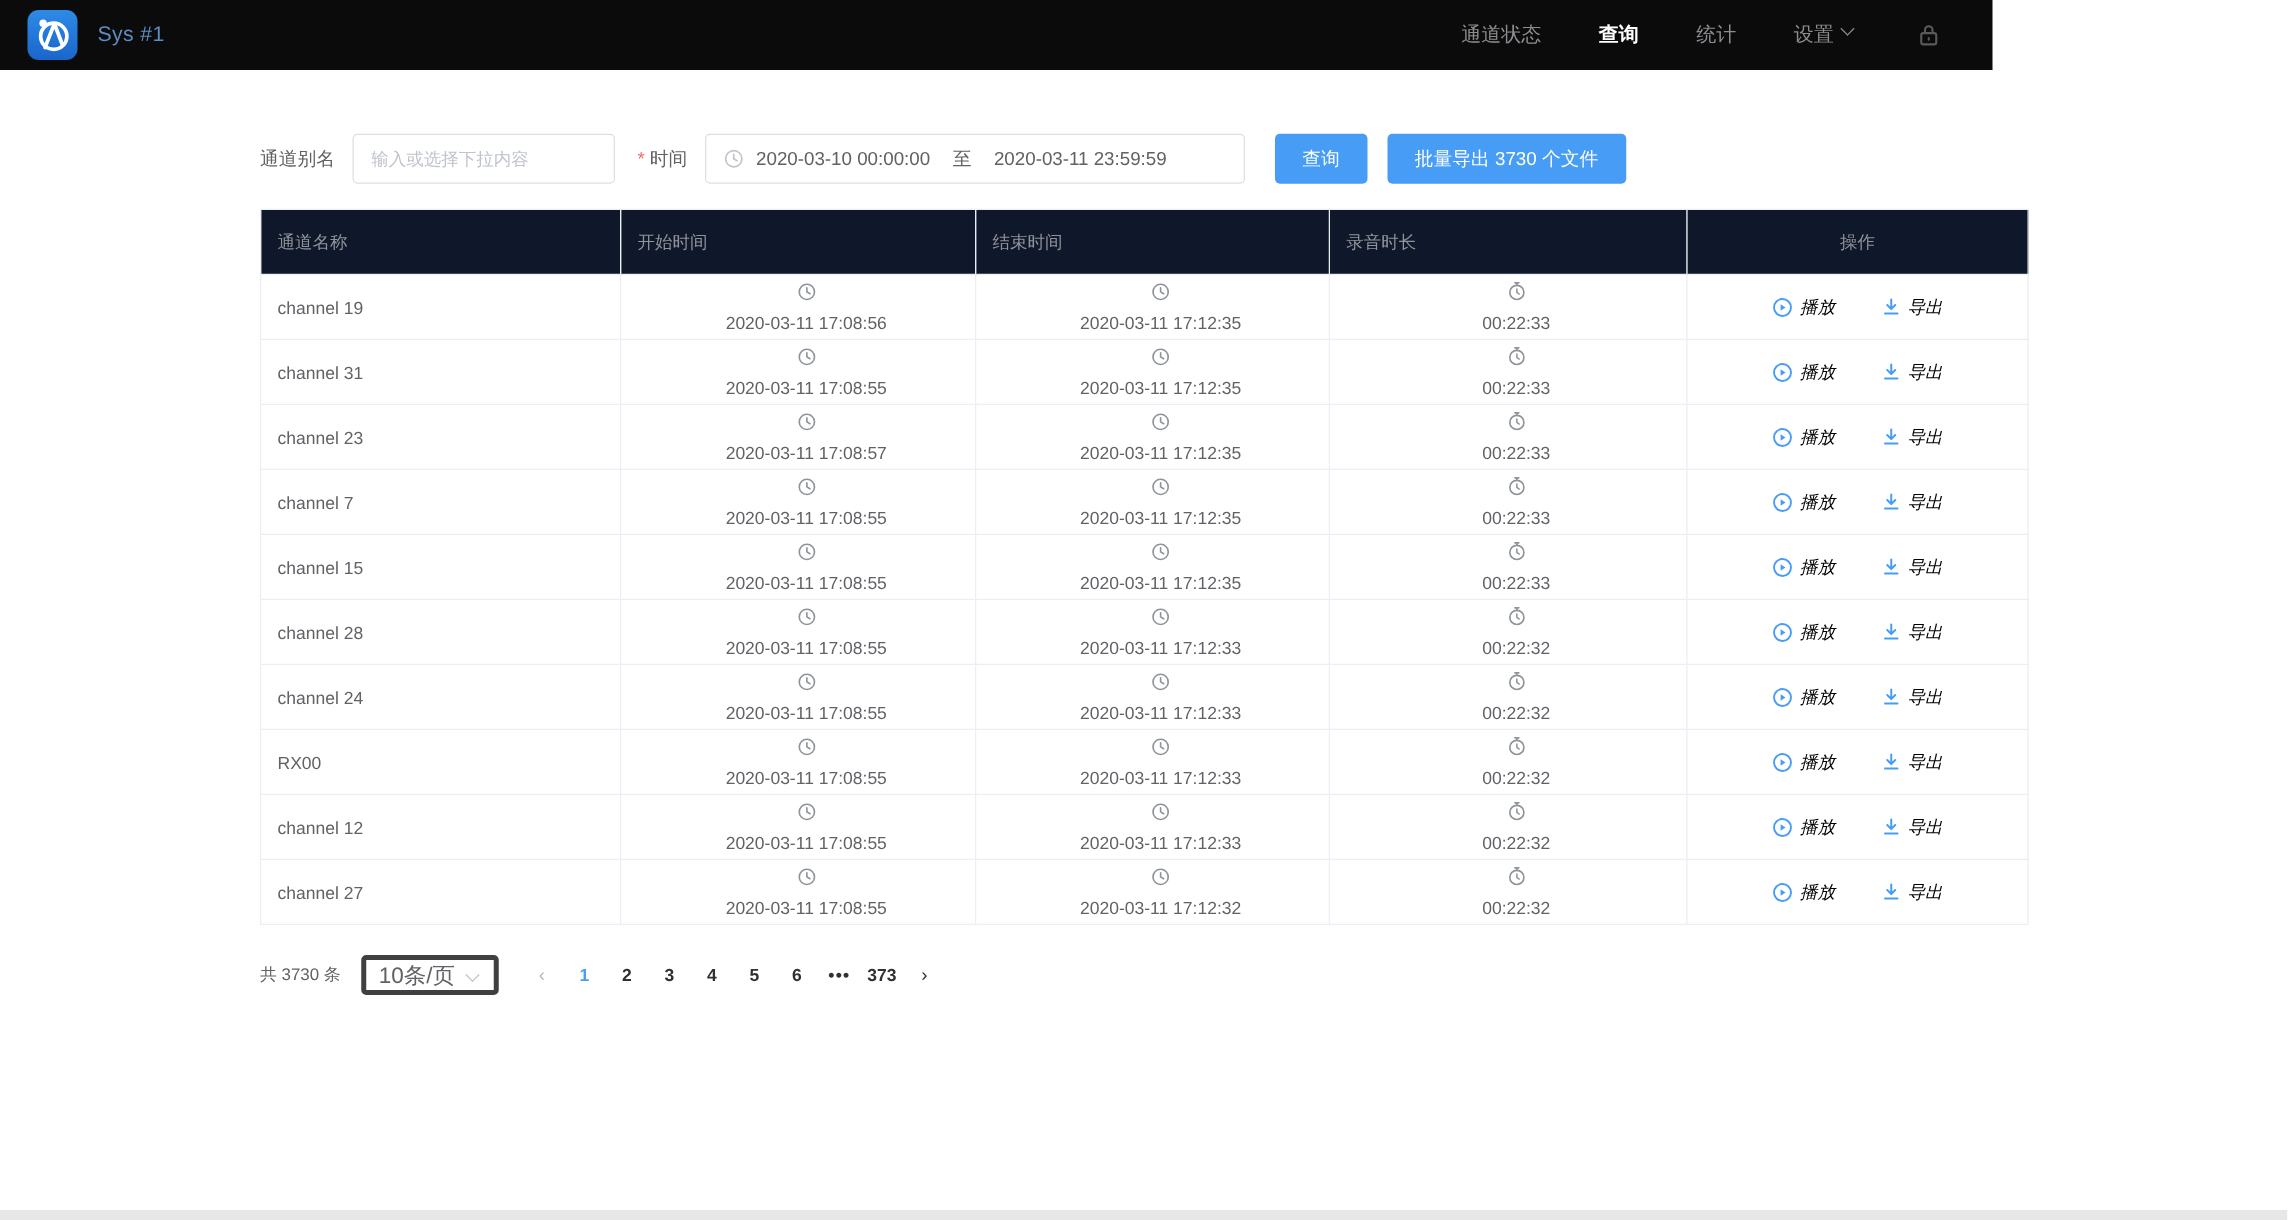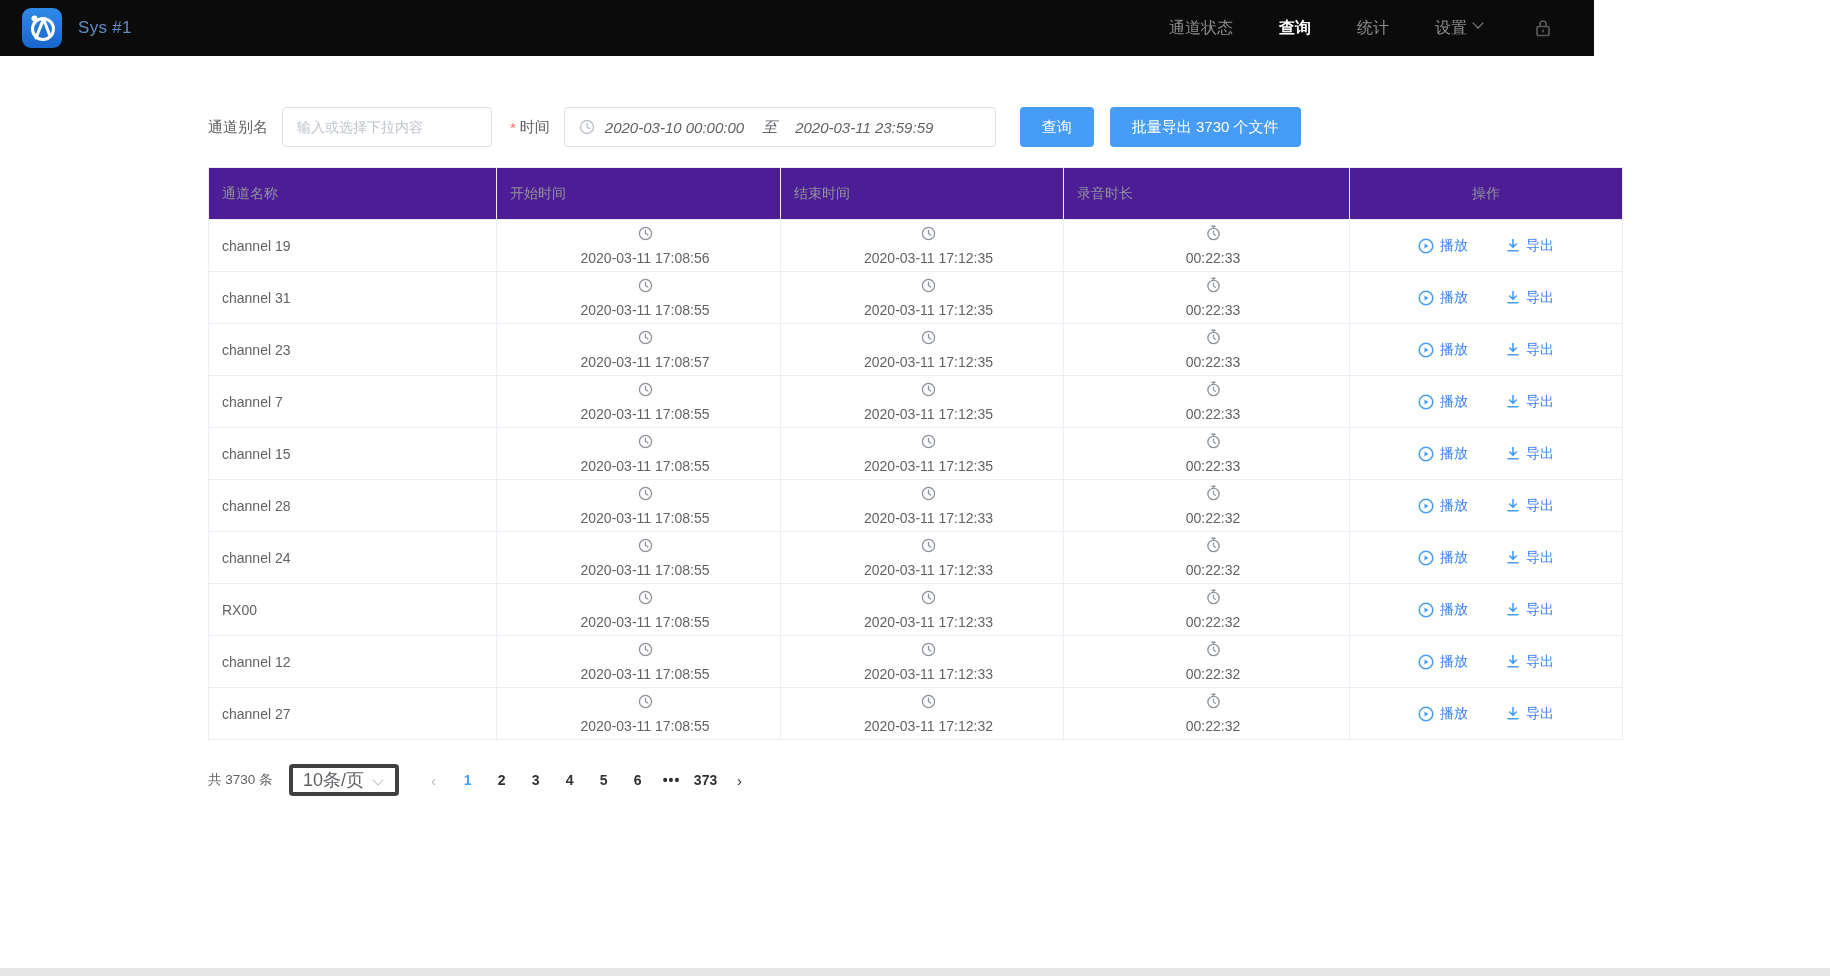--- a/index.html
+++ b/index.html
@@ -22,37 +22,37 @@
   .lock { margin-left:4px; }
 
   
   .filters { position:absolute; top:99px; left:208px; display:flex; align-items:center; height:56px; }
   .f-label { font-size:15px; color:#606266; }
   .alias-input { margin-left:14px; width:210px; height:40px; border:1px solid #dcdfe6; border-radius:4px;
     padding:0 14px; font-size:14px; color:#606266; font-family:inherit; }
   .alias-input::placeholder { color:#bfc4cc; }
   .req { color:#f56c6c; font-size:15px; margin:0 4px 0 18px; }
   .date-range { margin-left:14px; width:432px; height:40px; border:1px solid #dcdfe6; border-radius:4px;
-    display:flex; align-items:center; padding:0 14px; gap:10px; cursor:pointer; background:#fff;font-style:italic; }
+    display:flex; align-items:center; padding:0 14px; gap:10px; cursor:pointer; background:#fff; }
   .date-range .dval { font-size:15px; color:#606266; white-space:nowrap; }
   .date-range .sep { font-size:15px; color:#606266; margin:0 8px; }
   .btn { height:40px; border:none; border-radius:4px; background:#479df5; color:#fff; font-size:15px;
     cursor:pointer; font-family:inherit; }
   .btn.search { margin-left:24px; padding:0 22px; }
   .btn.export-all { margin-left:16px; padding:0 22px; }
 
   
   .tbl { position:absolute; top:167px; left:208px; width:1414px; border-collapse:collapse; table-layout:fixed; }
   .tbl th, .tbl td { border:1px solid #ebeef5; height:52px; font-size:14px; vertical-align:middle; }
-  .tbl th { color:#909399; font-weight:normal; text-align:left; padding-left:13px; background:#4c1d95; }
+  .tbl th { color:#909399; font-weight:normal; text-align:left; padding-left:13px; background:#0f172a; }
   .tbl th.center, .tbl td.center { text-align:center; padding-left:0; }
   .tbl td { color:#606266; padding-left:13px; }
   .cellflex { display:flex; align-items:center; gap:9px;flex-direction:column; }
   .ops { display:flex; align-items:center; justify-content:center; gap:38px; }
-  .oplink { display:flex; align-items:center; gap:6px; color:#3b82f6; font-size:14px; cursor:pointer; text-decoration:none; }
+  .oplink { display:flex; align-items:center; gap:6px; color:#000000; font-size:14px; cursor:pointer; text-decoration:none;font-style:italic; }
 
   
   .pager { position:absolute; top:764px; left:208px; display:flex; align-items:center; }
   .total { font-size:13.5px; color:#606266; }
   .size-select { margin-left:16px; width:110px; height:32px; border:4px solid #404040; border-radius:4px;
     display:flex; align-items:center; justify-content:center; gap:10px; font-size:18px; color:#606266;
     cursor:pointer; background:#fff; }
   .size-select .chev::before { border-color:#c0c4cc; }
   .page-list { display:flex; align-items:center; margin-left:18px; }
   .page-btn, .page-num { background:none; border:none; font-family:inherit; min-width:34px; height:30px;

